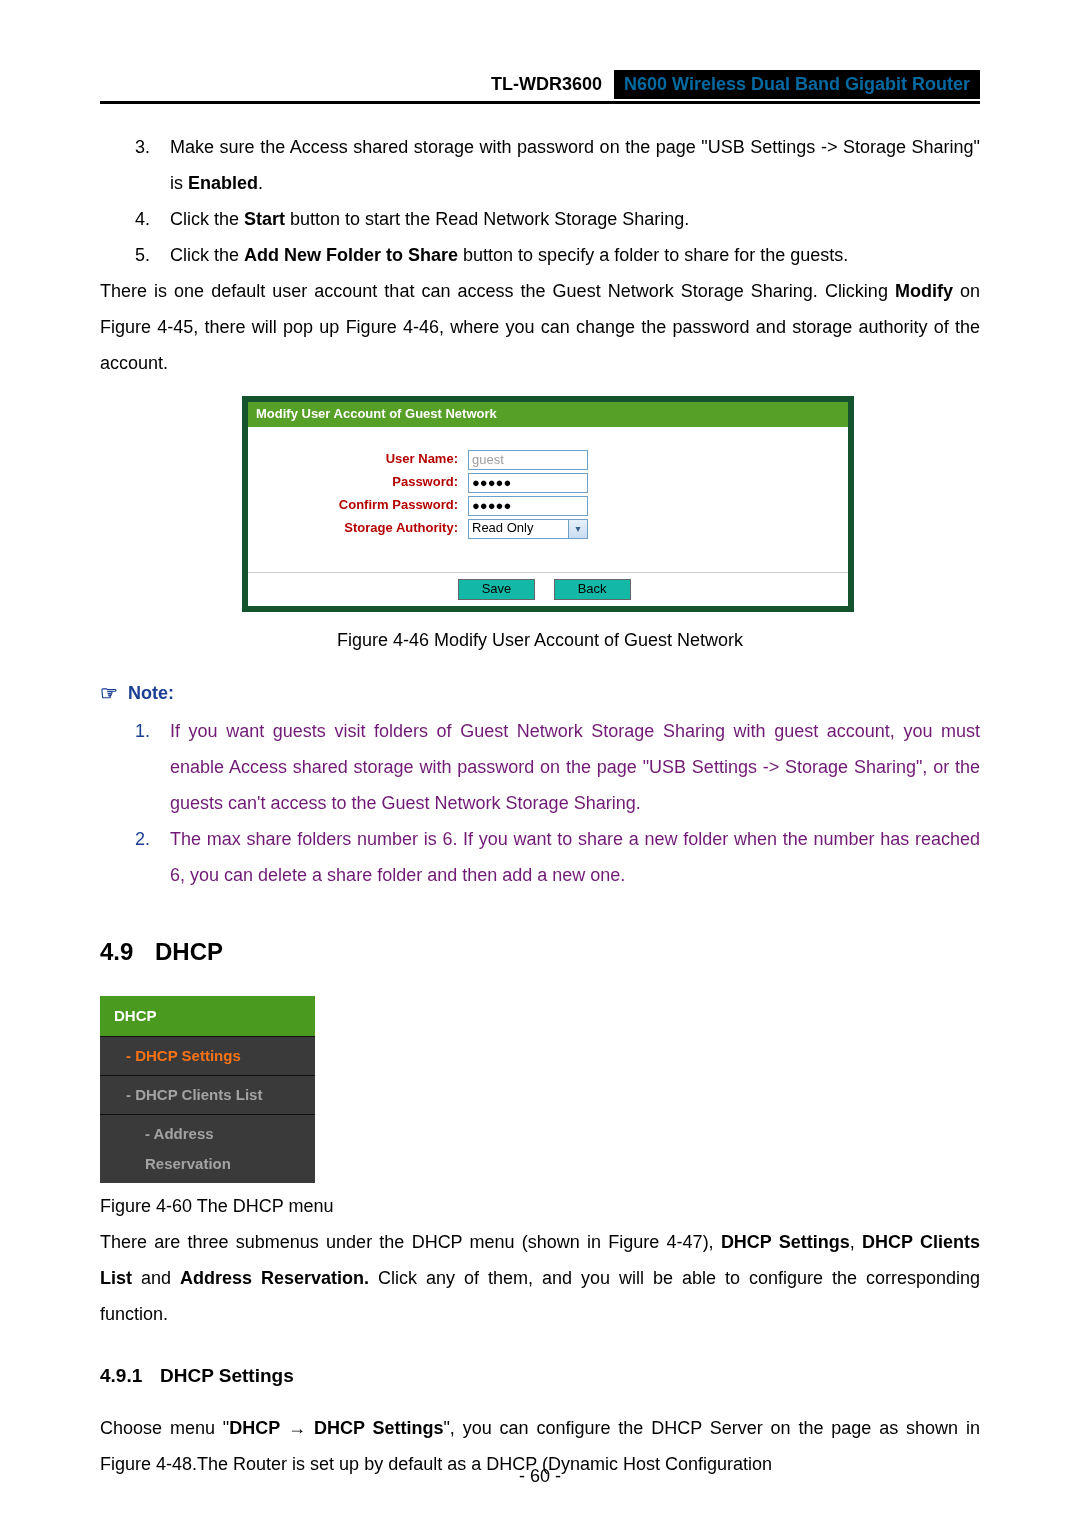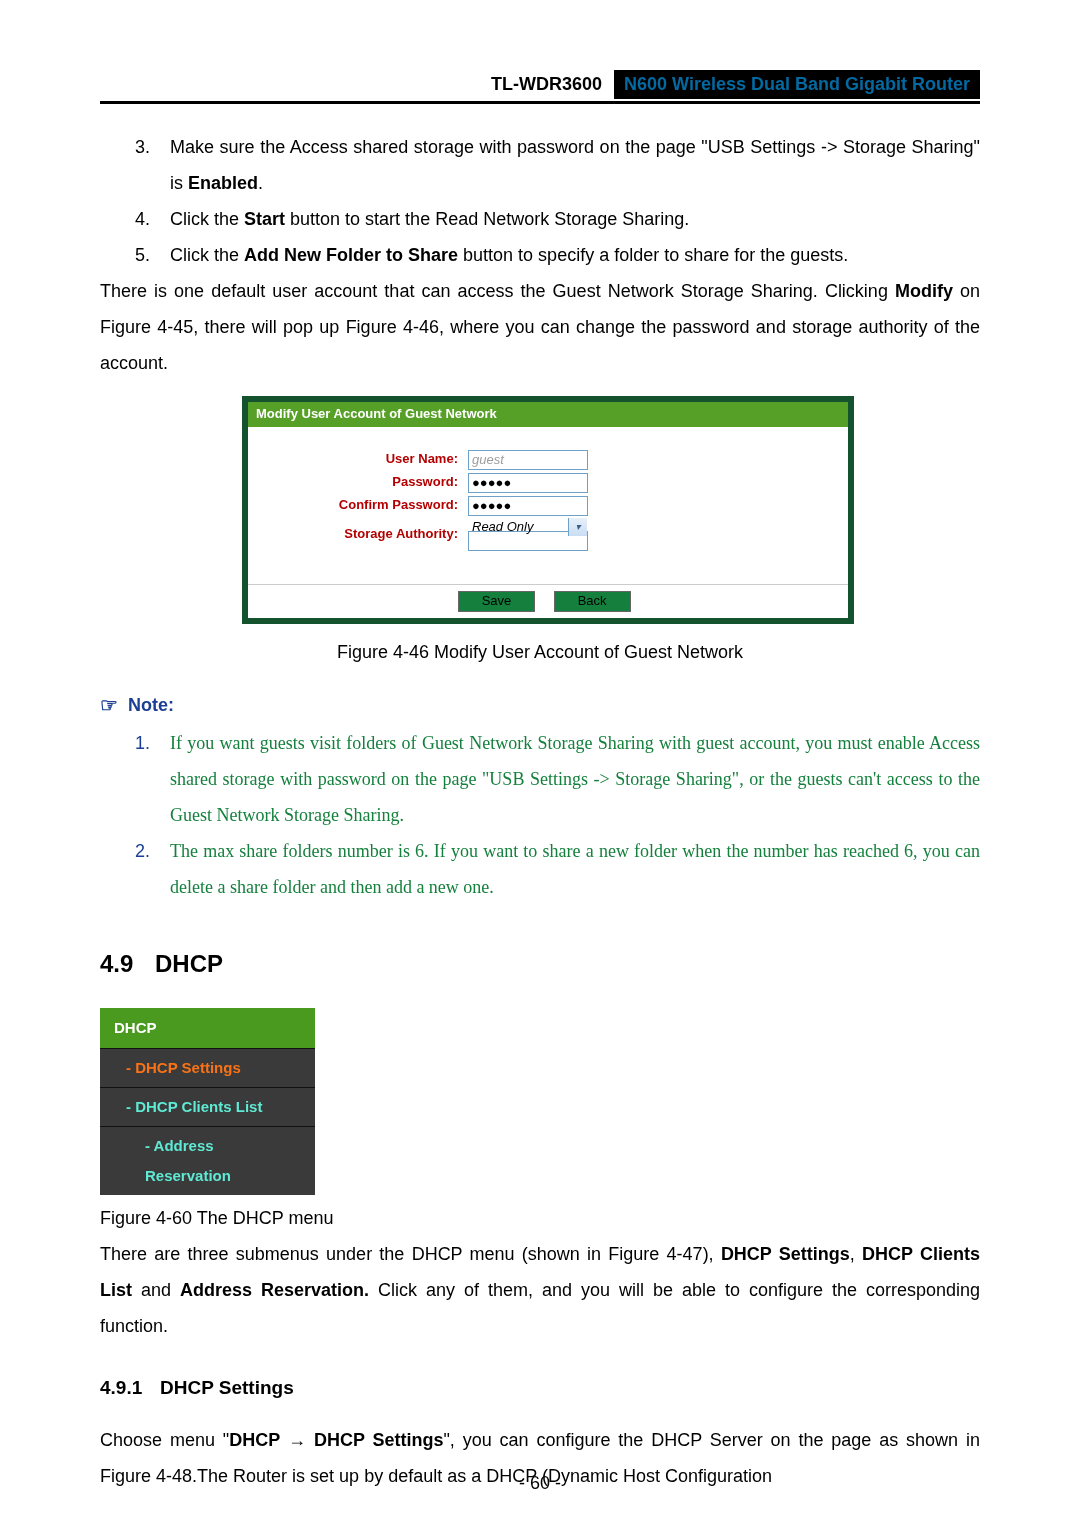--- a/index.html
+++ b/index.html
@@ -100,28 +100,27 @@
     width: 120px;
   }
   .txt-input, .pw-input, .select-input {
     width: 120px;
     height: 20px;
     border: 1px solid #6fa0c8;
     font-size: 13px;
     padding: 1px 3px;
     box-sizing: border-box;
     background: #fff;
-    font-style: italic;
   }
   .txt-input.readonly {
     color: #9e9e9e;
   }
   .select-input {
     display: inline-flex;
-    align-items: flex-end;
+    align-items: flex-start;
     justify-content: space-between;
     padding: 0 0 14px 3px;
     width: 120px;
   }
   .select-arrow {
     width: 18px;
     height: 18px;
     background: linear-gradient(#e8f0fa, #c9ddf3);
     border-left: 1px solid #6fa0c8;
     display: inline-flex;
@@ -132,21 +131,21 @@
   }
   .btn-row {
     border-top: 1px solid #ccc;
     padding: 6px 6px 6px 210px;
   }
   .btn {
     display: inline-block;
     min-width: 55px;
     padding: 1px 10px;
     border: 1px solid #666;
-    background: #15803d;
+    background: #14b8a6;
     font-size: 13px;
     text-align: center;
     margin-right: 15px;
     cursor: pointer;
   }
   .caption {
     font-size: 18px;
     margin-top: 10px;
     text-align: center;
   }
@@ -157,22 +156,21 @@
     display: flex;
     align-items: center;
     gap: 10px;
     margin-top: 15px;
   }
   .note-icon {
     font-size: 20px;
     color: #1b3f93;
   }
   .note-list .li .body {
-    color: #15803d;
-    font-family: Liberation Serif, serif;
+    color: #701a75;
   }
   .note-list .marker {
     color: #1b3f93;
   }
   h2.sec {
     font-size: 24px;
     font-weight: bold;
     margin: 35px 0 20px 0;
   }
   h2.sec .num {
@@ -196,21 +194,21 @@
   }
   .dhcp-header {
     background: #4a9a1f;
     color: #fff;
     font-weight: bold;
     padding: 5px 14px;
     border-bottom: 1px solid #111;
   }
   .dhcp-item {
     background: #3a3a3a;
-    color: #5eead4;
+    color: #a3a3a3;
     font-weight: bold;
     padding: 4px 14px 4px 26px;
     border-bottom: 1px solid #111;
   }
   .dhcp-item.active {
     color: #f97316;
   }
   .dhcp-item:last-child {
     border-bottom: none;
     padding-left: 45px;

